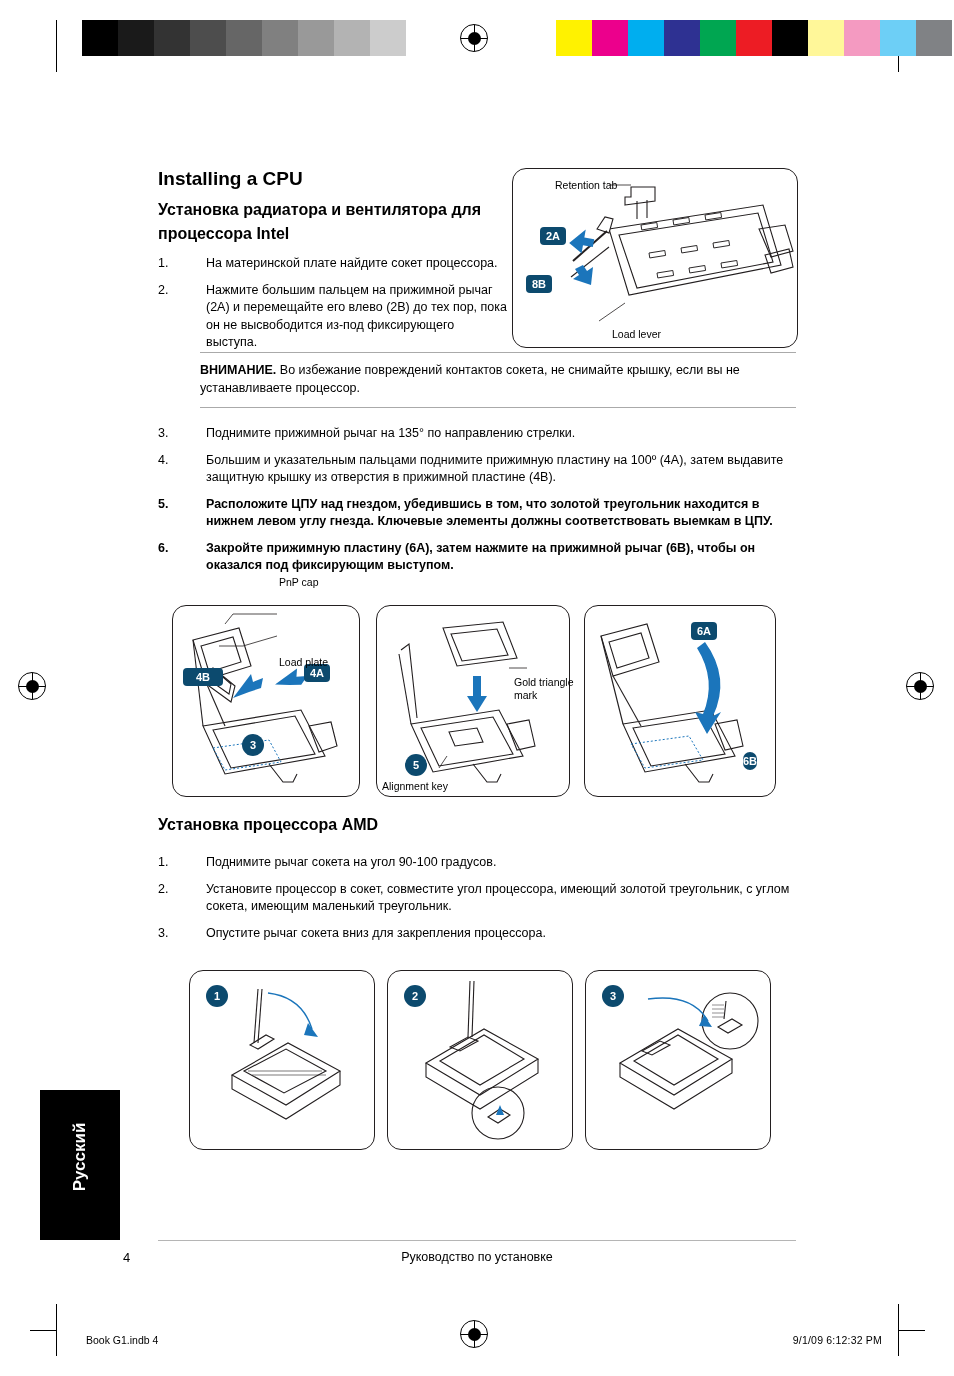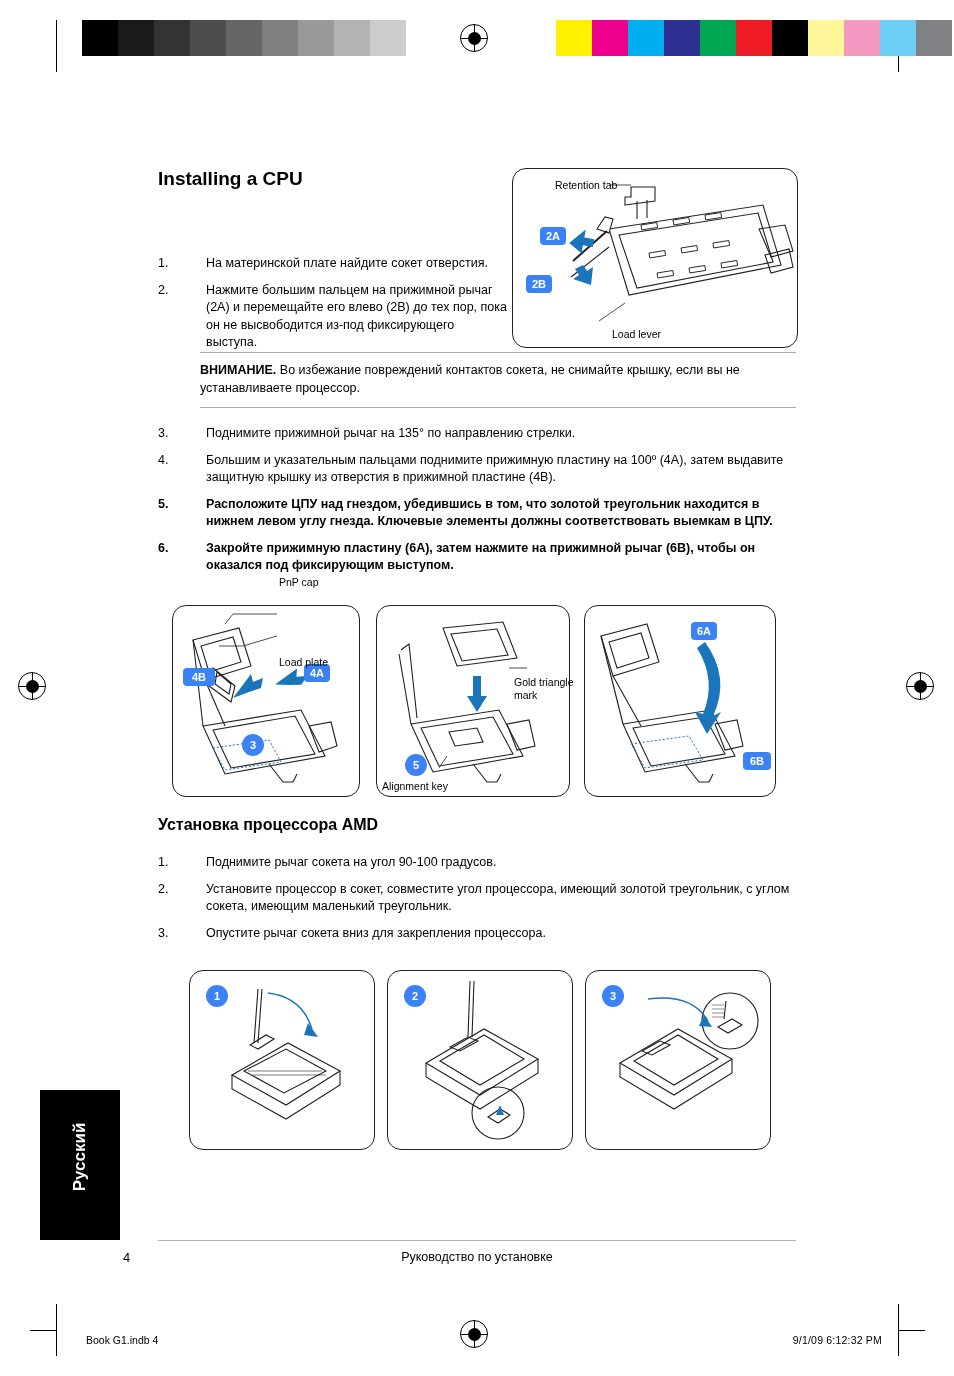--- a/index.html
+++ b/index.html
@@ -29,21 +29,21 @@
   .bold .num,.bold .txt{font-weight:bold;}
 
   .note{position:absolute;font-size:12.5px;line-height:17.5px;}
   .note .rule{height:1px;background:#aaaaaa;}
   .note .body{padding:9px 0 10px 0;}
   .note b{font-weight:bold;}
 
   
   .fig{position:absolute;border:1px solid #231f20;border-radius:14px;background:#fff;overflow:hidden;}
   .cap{position:absolute;font-size:10.5px;color:#000;}
-  .badge{position:absolute;border-radius:4px;background:#3b82f6;color:#fff;font-size:11px;font-weight:bold;display:flex;align-items:center;justify-content:center;}
+  .badge{position:absolute;border-radius:4px;background:#0c4a6e;color:#fff;font-size:11px;font-weight:bold;display:flex;align-items:center;justify-content:center;}
   .badge.circle{border-radius:50%;}
 
   
   .sidetab{position:absolute;left:40px;top:1090px;width:80px;height:150px;background:#000;}
   .sidetab span{position:absolute;left:-35px;top:57px;width:150px;text-align:center;color:#fff;font-size:17px;font-weight:bold;transform:rotate(-90deg);}
 
   
   .footrule{position:absolute;left:158px;top:1240px;width:638px;height:1px;background:#b5b5b5;}
   .pagenum{position:absolute;left:123px;top:1250px;font-size:13px;}
   .footcenter{position:absolute;left:0;top:1250px;width:954px;text-align:center;font-size:12.5px;}
@@ -102,25 +102,26 @@
         <span class="inner"></span>
       </div>
     <div class="reg" style="left:906px;top:672px;">
         <span class="inner"></span>
       </div>
   </div>
 
   <div class="content">
 
     <h1 class="title">Installing a CPU</h1>
+    <h2 class="sub">Установка радиатора и вентилятора для процессора Intel</h2>
 
     <div class="olist" style="left:158px;top:255px;width:350px;">
       <div class="li">
         <div class="num">1.</div>
-        <div class="txt">На материнской плате найдите сокет отверстия.</div>
+        <div class="txt">На материнской плате найдите сокет процессора.</div>
       </div>
       <div class="li">
         <div class="num">2.</div>
         <div class="txt">Нажмите большим пальцем на прижимной рычаг (2A) и перемещайте его влево (2B) до тех пор, пока он не высвободится из-под фиксирующего выступа.</div>
       </div>
     </div>
 
     <div class="fig" style="left:512px;top:168px;width:284px;height:178px;">
       <svg width="284" height="178" viewBox="0 0 284 178">
         <g fill="none" stroke="#231f20" stroke-width="1.1">
@@ -154,21 +155,21 @@
           <path d="M56 76 l14 -16 l0 8 l10 0 l0 8 l-10 0 l0 8 z" transform="rotate(10 68 76)"></path>
           <path d="M46 126 l-18 -6 l6 -4 l-4 -6 l8 -4 l4 6 l6 -4 z" transform="translate(32 -10)"></path>
         </g>
 
         <g stroke="#231f20" stroke-width="0.8">
           <path d="M96 16 L118 16" fill="none"></path>
           <path d="M86 152 L112 134" fill="none"></path>
         </g>
       </svg>
       <div class="badge" style="left:27px;top:58px;width:26px;height:18px;">2A</div>
-      <div class="badge" style="left:13px;top:106px;width:26px;height:18px;">2B</div>
+      <div class="badge" style="left:13px;top:106px;width:26px;height:18px;">8B</div>
     </div>
     <div class="cap" style="left:555px;top:179px;">Retention tab</div>
     <div class="cap" style="left:588px;top:328px;margin-left:24px;">Load lever</div>
 
     <div class="note" style="left:200px;top:352px;width:596px;">
       <div class="rule"></div>
       <div class="body"><b>ВНИМАНИЕ.</b> <span>Во избежание повреждений контактов сокета, не снимайте крышку, если вы не устанавливаете процессор.</span></div>
       <div class="rule"></div>
     </div>
 
@@ -210,21 +211,21 @@
         </g>
         <g fill="#1b75bb">
           <path d="M60 92 l18 -24 l2 8 l10 -4 l-2 10 l-12 4 z"></path>
           <path d="M120 88 l16 -22 l2 8 l10 -4 l-3 10 l-11 4 z" transform="translate(-16 -6) rotate(18 130 80)"></path>
         </g>
         <g stroke="#231f20" stroke-width="0.8" fill="none">
           <path d="M52 18 L60 8 L104 8"></path>
           <path d="M46 40 L70 40 L104 30"></path>
         </g>
       </svg>
-      <div class="badge" style="left:10px;top:62px;width:32px;height:18px;text-align:center;">4B</div>
+      <div class="badge" style="left:10px;top:62px;width:40px;height:18px;text-align:center;">4B</div>
       <div class="badge" style="left:131px;top:58px;width:26px;height:18px;">4A</div>
       <div class="badge circle" style="left:69px;top:128px;width:22px;height:22px;">3</div>
     </div>
     <div class="cap" style="left:279px;top:576px;">PnP cap</div>
     <div class="cap" style="left:279px;top:656px;">Load plate</div>
 
     <div class="fig" style="left:376px;top:605px;width:192px;height:190px;">
       <svg width="192" height="190" viewBox="0 0 192 190">
         <g fill="none" stroke="#231f20" stroke-width="1.1">
 
@@ -265,21 +266,21 @@
           <path d="M100 158 L114 176 L124 176 L128 168"></path>
         </g>
         <g fill="none" stroke="#1b75bb" stroke-width="1" stroke-dasharray="2 2">
           <path d="M46 138 L104 130 L118 154 L60 162 Z"></path>
         </g>
         <g fill="#1b75bb">
           <path d="M120 36 q26 36 8 74 l8 -4 l-14 22 l-12 -22 l8 2 q14 -34 -6 -66 z"></path>
         </g>
       </svg>
       <div class="badge" style="left:106px;top:16px;width:26px;height:18px;">6A</div>
-      <div class="badge" style="left:158px;top:146px;width:28px;height:18px;">6B</div>
+      <div class="badge" style="left:158px;top:146px;width:14px;height:18px;border-radius:7px;">6B</div>
     </div>
 
     <h2 class="amd">Установка процессора  AMD</h2>
     <div class="olist" style="left:158px;top:854px;width:638px;">
       <div class="li">
         <div class="num">1.</div>
         <div class="txt">Поднимите рычаг сокета на угол 90-100 градусов.</div>
       </div>
       <div class="li">
         <div class="num">2.</div>

